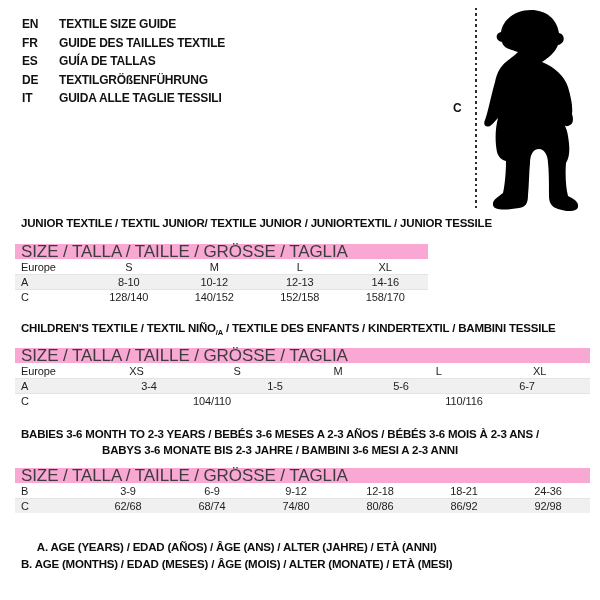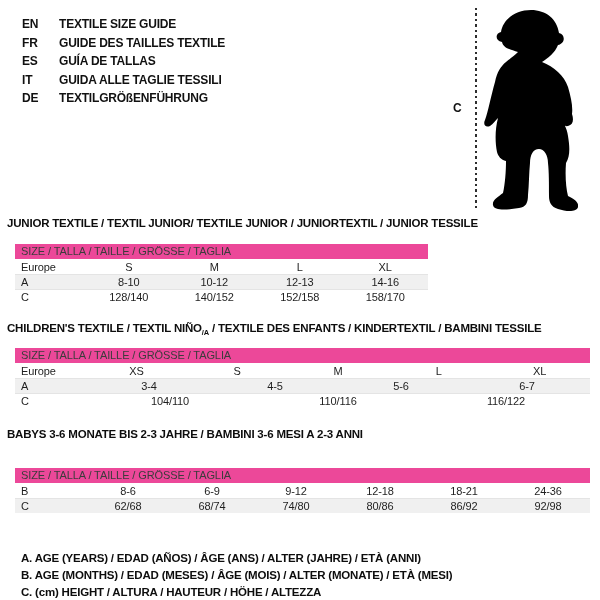--- a/index.html
+++ b/index.html
@@ -11,34 +11,34 @@
   .lang-block{position:absolute;left:22px;top:15px;}
   .lang-row{display:flex;height:18.5px;line-height:18.5px;}
   .lang-code{display:inline-block;width:37px;font-size:12px;font-weight:bold;letter-spacing:-0.2px;}
   .lang-label{font-size:12px;font-weight:bold;letter-spacing:-0.2px;white-space:nowrap;}
   
   .dashed-line{position:absolute;left:475px;top:8px;width:2px;height:202px;
     background:repeating-linear-gradient(to bottom,#2e2e2e 0 2.5px,transparent 2.5px 5.5px);}
   .measure-label{position:absolute;left:453px;top:101px;font-size:12px;font-weight:bold;}
   .silhouette{position:absolute;left:483px;top:8px;}
   
-  .sec-title{position:absolute;left:7px;font-size:11.5px;font-weight:bold;
+  .sec-title{position:absolute;left:21px;font-size:11.5px;font-weight:bold;
     letter-spacing:-0.2px;color:#0d0d0d;white-space:nowrap;line-height:16px;text-align:center;}
   .sub{font-size:7.5px;vertical-align:sub;}
   
   .tbl{position:absolute;left:15px;}
-  .tbl-bar{height:15px;line-height:15px;background:#ec4899;color:#3c3c3c;
-    font-size:11px;padding-left:6px;letter-spacing:-0.1px;}
+  .tbl-bar{height:15px;line-height:15px;background:#f9a8d4;color:#3c3c3c;
+    font-size:17px;padding-left:6px;letter-spacing:-0.1px;}
   .tbl-row{display:flex;height:15px;line-height:16px;font-size:11px;color:#1e1e1e;}
   .tbl-row + .tbl-row{box-shadow:inset 0 1px 0 #e4e4e4;}
   .tbl-row.shade{background:#f0f0f0;}
   .cell{flex:1;text-align:center;letter-spacing:-0.1px;}
   .cell.label{flex:0 0 65px;text-align:left;padding-left:6px;}
   
-  .footnotes{position:absolute;left:21px;top:550px;}
+  .footnotes{position:absolute;left:21px;top:539px;text-align:center;}
   .foot-line{font-size:11.5px;font-weight:bold;letter-spacing:-0.2px;
     line-height:16.8px;white-space:nowrap;color:#0d0d0d;}
 </style>
 </head>
 <body>
 
 <div class="canvas">
 
   <div class="lang-block">
     <div class="lang-row">
@@ -47,26 +47,26 @@
     </div>
     <div class="lang-row">
       <span class="lang-code">FR</span>
       <span class="lang-label">GUIDE DES TAILLES TEXTILE</span>
     </div>
     <div class="lang-row">
       <span class="lang-code">ES</span>
       <span class="lang-label">GUÍA DE TALLAS</span>
     </div>
     <div class="lang-row">
+      <span class="lang-code">DE</span>
+      <span class="lang-label">TEXTILGRÖßENFÜHRUNG</span>
+    </div>
+    <div class="lang-row">
       <span class="lang-code">IT</span>
       <span class="lang-label">GUIDA ALLE TAGLIE TESSILI</span>
-    </div>
-    <div class="lang-row">
-      <span class="lang-code">DE</span>
-      <span class="lang-label">TEXTILGRÖßENFÜHRUNG</span>
     </div>
   </div>
 
   <div class="dashed-line"></div>
   <div class="measure-label">C</div>
   <svg class="silhouette" width="95" height="204" viewBox="0 0 95 204" xmlns="http://www.w3.org/2000/svg">
     <path fill="#000000" d="M48,2
       C63,2 74,11 76,25
       C82,26 83,35 75,37
       C72,45 65,50 59,54
@@ -135,56 +135,55 @@
       <span class="cell label">Europe</span>
       <span class="cell">XS</span>
       <span class="cell">S</span>
       <span class="cell">M</span>
       <span class="cell">L</span>
       <span class="cell">XL</span>
     </div>
     <div class="tbl-row shade">
       <span class="cell label">A</span>
       <span class="cell">3-4</span>
-      <span class="cell">4-5</span>
+      <span class="cell">1-5</span>
       <span class="cell">5-6</span>
       <span class="cell">6-7</span>
     </div>
     <div class="tbl-row">
       <span class="cell label">C</span>
       <span class="cell">104/110</span>
       <span class="cell">110/116</span>
-      <span class="cell">116/122</span>
     </div>
   </div>
 
   <div class="sec-title" style="top:426px;">
+    <div>BABIES 3-6 MONTH TO 2-3 YEARS / BEBÉS 3-6 MESES A 2-3 AÑOS / BÉBÉS 3-6 MOIS À 2-3 ANS /</div>
     <div>BABYS 3-6 MONATE BIS 2-3 JAHRE / BAMBINI 3-6 MESI A 2-3 ANNI</div>
   </div>
   <div class="tbl" style="top:468px;width:575px;">
     <div class="tbl-bar">SIZE / TALLA / TAILLE / GRÖSSE / TAGLIA</div>
     <div class="tbl-row">
       <span class="cell label">B</span>
-      <span class="cell">8-6</span>
+      <span class="cell">3-9</span>
       <span class="cell">6-9</span>
       <span class="cell">9-12</span>
       <span class="cell">12-18</span>
       <span class="cell">18-21</span>
       <span class="cell">24-36</span>
     </div>
     <div class="tbl-row shade">
       <span class="cell label">C</span>
       <span class="cell">62/68</span>
       <span class="cell">68/74</span>
       <span class="cell">74/80</span>
       <span class="cell">80/86</span>
       <span class="cell">86/92</span>
       <span class="cell">92/98</span>
     </div>
   </div>
 
   <div class="footnotes">
     <div class="foot-line">A. AGE (YEARS) / EDAD (AÑOS) / ÂGE (ANS) / ALTER (JAHRE) / ETÀ (ANNI)</div>
     <div class="foot-line">B. AGE (MONTHS) / EDAD (MESES) / ÂGE (MOIS) / ALTER (MONATE) / ETÀ (MESI)</div>
-    <div class="foot-line">C. (cm) HEIGHT / ALTURA / HAUTEUR / HÖHE / ALTEZZA</div>
   </div>
 
 </div>
 
 </body></html>

